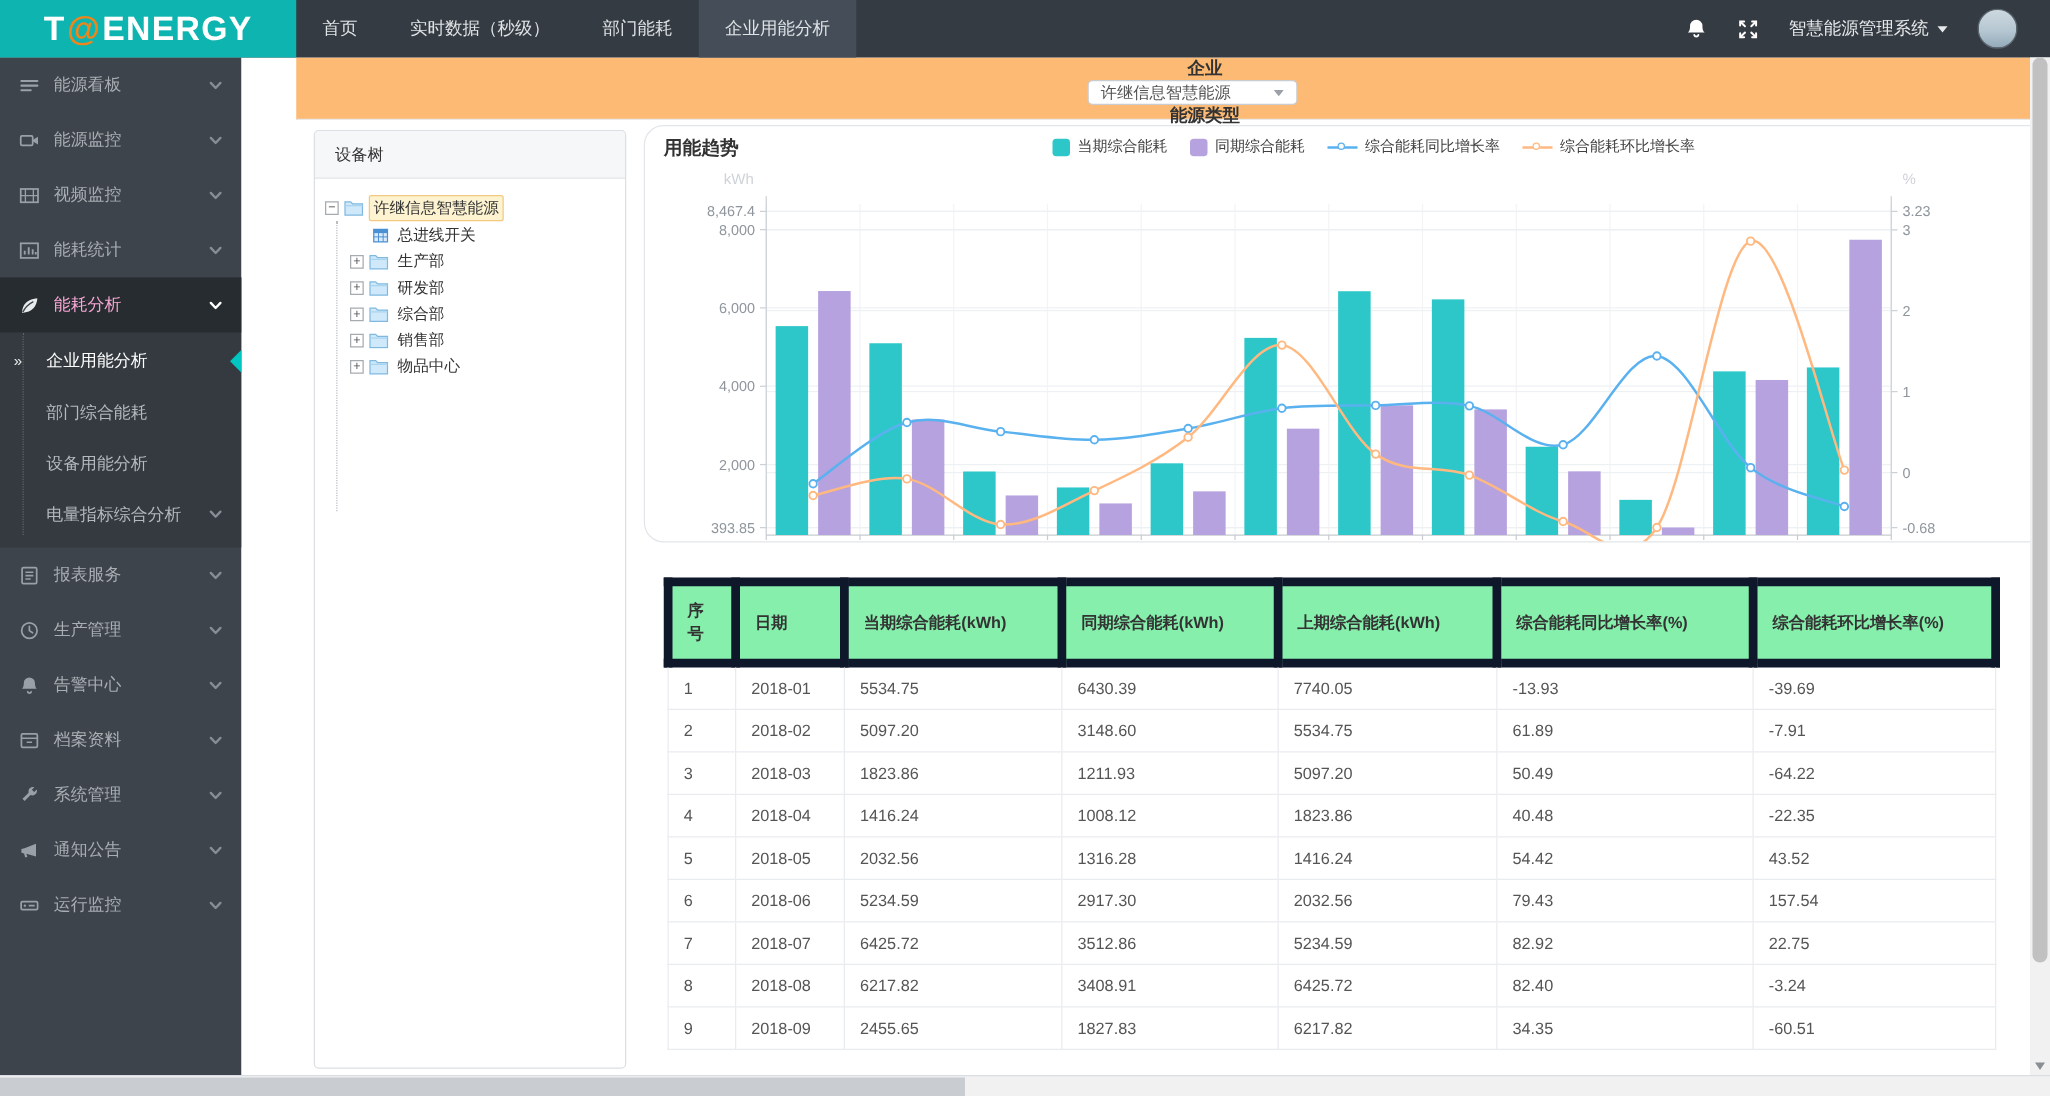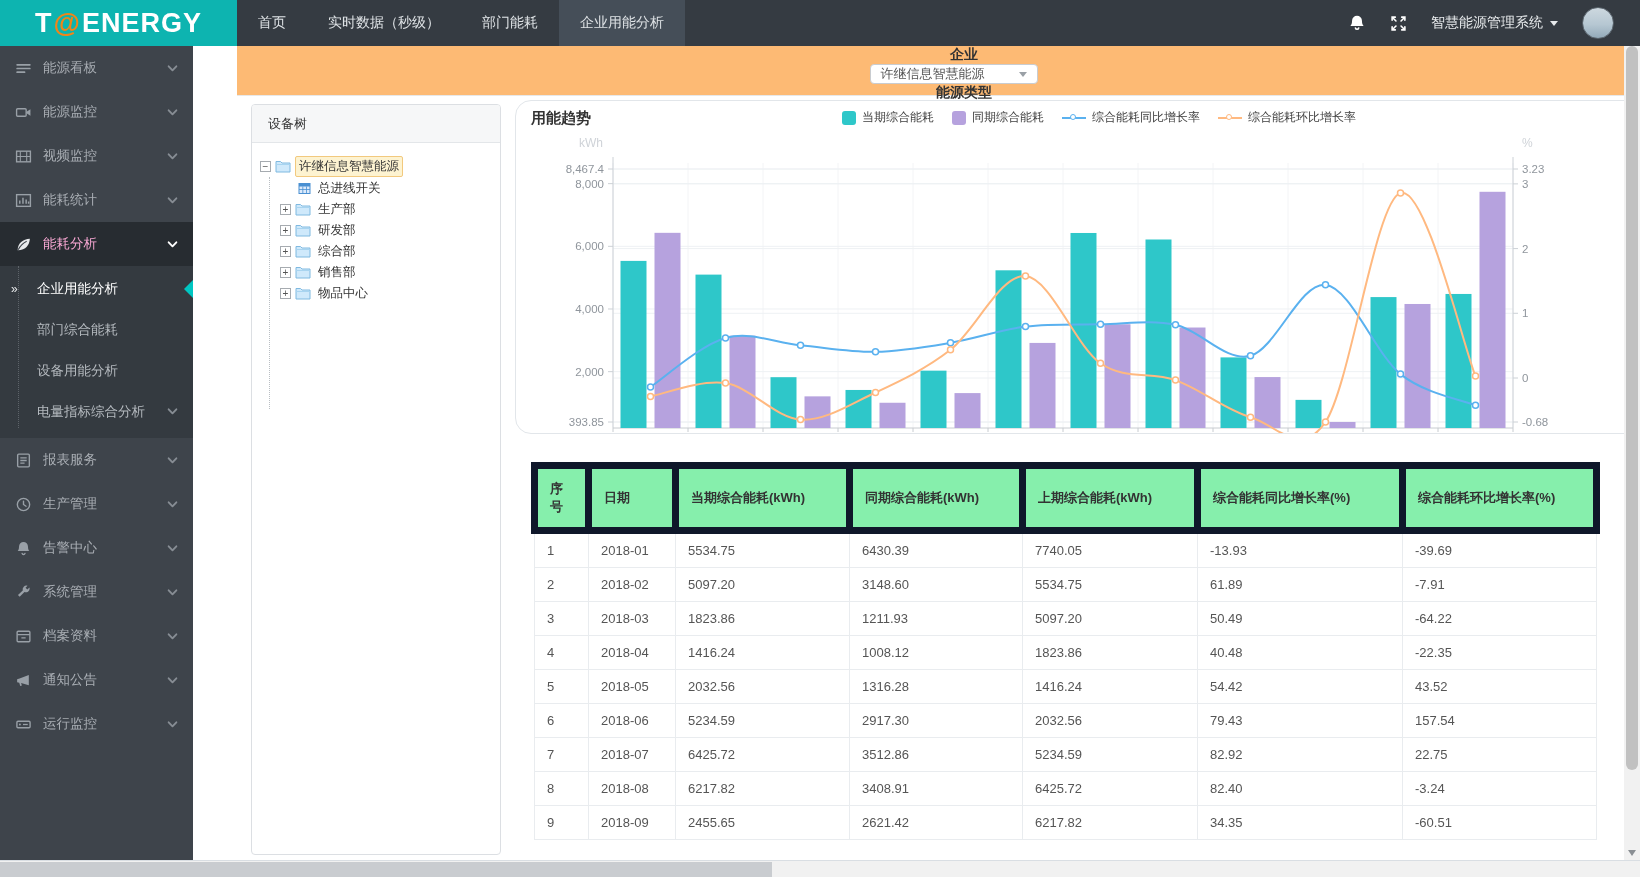--- a/index.html
+++ b/index.html
@@ -261,38 +261,38 @@
       <span class="s-label">告警中心</span>
       <span class="s-chev">
         <svg width="11" height="11" viewBox="0 0 10 10">
           <path d="M1.5 3l3.5 3.7L8.5 3" fill="none" stroke="currentColor" stroke-width="1.7" stroke-linecap="round" stroke-linejoin="round"></path>
         </svg>
       </span>
     </div>
     <div class="s-item">
       <span class="s-icon">
         <svg width="17" height="17" viewBox="0 0 16 16">
-          <path d="M13.8 4.2a3.6 3.6 0 0 1-4.9 3.4L4.4 12 2.8 10.4l4.5-4.4A3.6 3.6 0 0 1 11.8 1.6L9.9 3.5l1.7 1.7 2-1.9z" fill="currentColor"></path>
-        </svg>
-      </span>
-      <span class="s-label">系统管理</span>
-      <span class="s-chev">
-        <svg width="11" height="11" viewBox="0 0 10 10">
-          <path d="M1.5 3l3.5 3.7L8.5 3" fill="none" stroke="currentColor" stroke-width="1.7" stroke-linecap="round" stroke-linejoin="round"></path>
-        </svg>
-      </span>
-    </div>
-    <div class="s-item">
-      <span class="s-icon">
-        <svg width="17" height="17" viewBox="0 0 16 16">
           <rect x="2" y="3" width="12" height="10" rx="1" fill="none" stroke="currentColor" stroke-width="1.3"></rect>
           <path d="M2 6.2h12M6 9.2h4" stroke="currentColor" stroke-width="1.2"></path>
         </svg>
       </span>
       <span class="s-label">档案资料</span>
+      <span class="s-chev">
+        <svg width="11" height="11" viewBox="0 0 10 10">
+          <path d="M1.5 3l3.5 3.7L8.5 3" fill="none" stroke="currentColor" stroke-width="1.7" stroke-linecap="round" stroke-linejoin="round"></path>
+        </svg>
+      </span>
+    </div>
+    <div class="s-item">
+      <span class="s-icon">
+        <svg width="17" height="17" viewBox="0 0 16 16">
+          <path d="M13.8 4.2a3.6 3.6 0 0 1-4.9 3.4L4.4 12 2.8 10.4l4.5-4.4A3.6 3.6 0 0 1 11.8 1.6L9.9 3.5l1.7 1.7 2-1.9z" fill="currentColor"></path>
+        </svg>
+      </span>
+      <span class="s-label">系统管理</span>
       <span class="s-chev">
         <svg width="11" height="11" viewBox="0 0 10 10">
           <path d="M1.5 3l3.5 3.7L8.5 3" fill="none" stroke="currentColor" stroke-width="1.7" stroke-linecap="round" stroke-linejoin="round"></path>
         </svg>
       </span>
     </div>
     <div class="s-item">
       <span class="s-icon">
         <svg width="17" height="17" viewBox="0 0 16 16">
           <path d="M2 6.8v2.8l2 .5.9 3 1.6-.5-.8-2.2 7.3 2V2.8L4.3 6.2z" fill="currentColor"></path>
@@ -688,21 +688,21 @@
           <td>6217.82</td>
           <td>3408.91</td>
           <td>6425.72</td>
           <td>82.40</td>
           <td>-3.24</td>
         </tr>
         <tr>
           <td>9</td>
           <td>2018-09</td>
           <td>2455.65</td>
-          <td>2621.42</td>
+          <td>1827.83</td>
           <td>6217.82</td>
           <td>34.35</td>
           <td>-60.51</td>
         </tr>
       </tbody>
   </table>
 </div>
 
 <div class="vscroll">
   <div class="thumb"></div>

